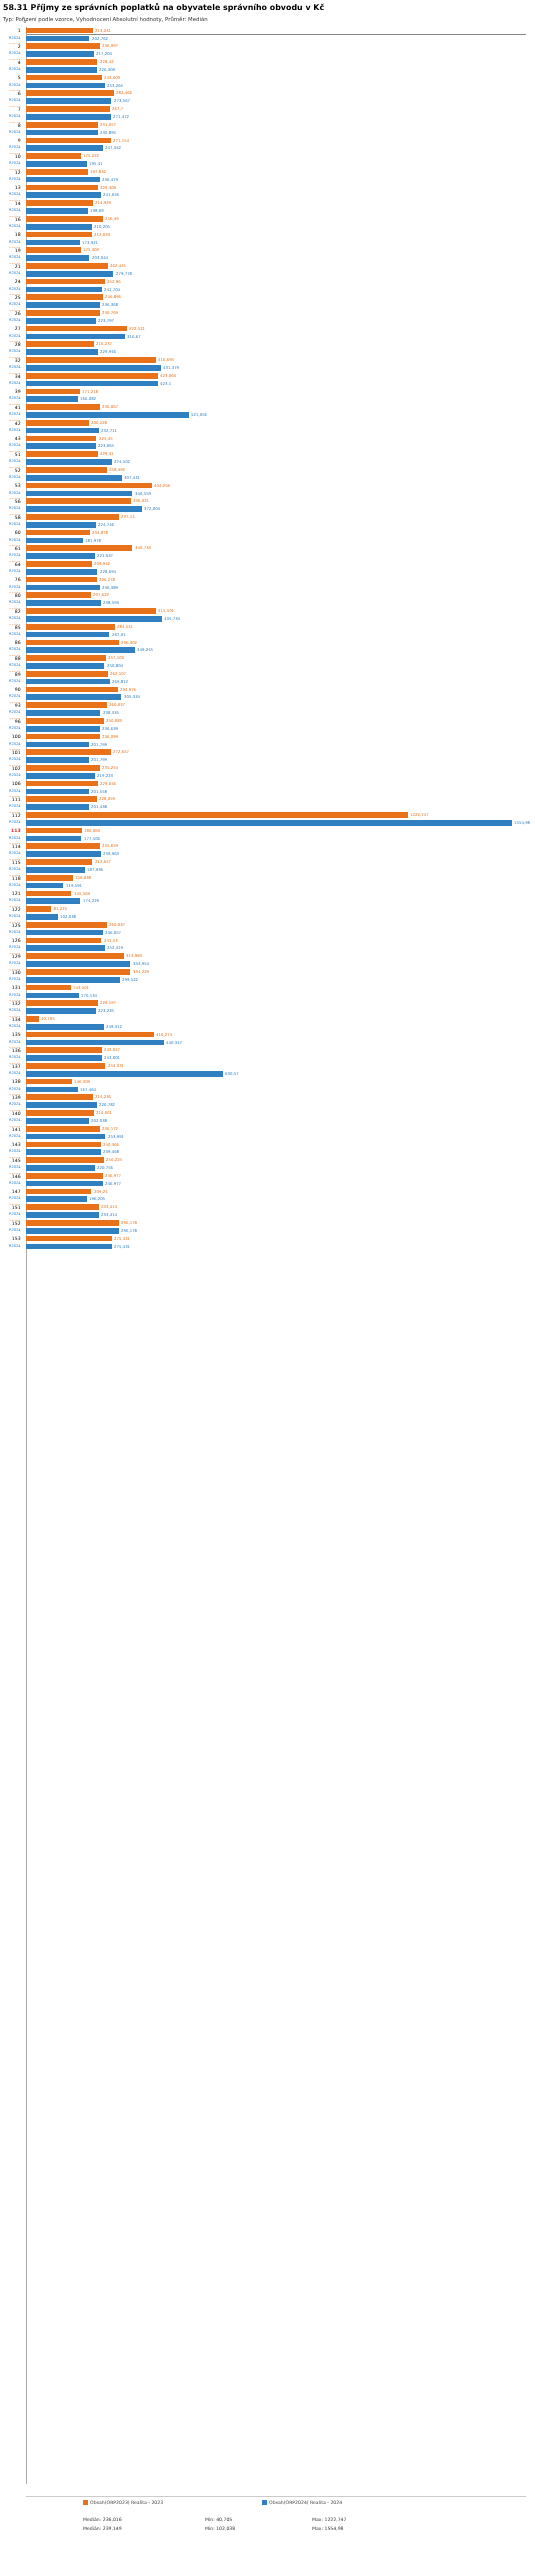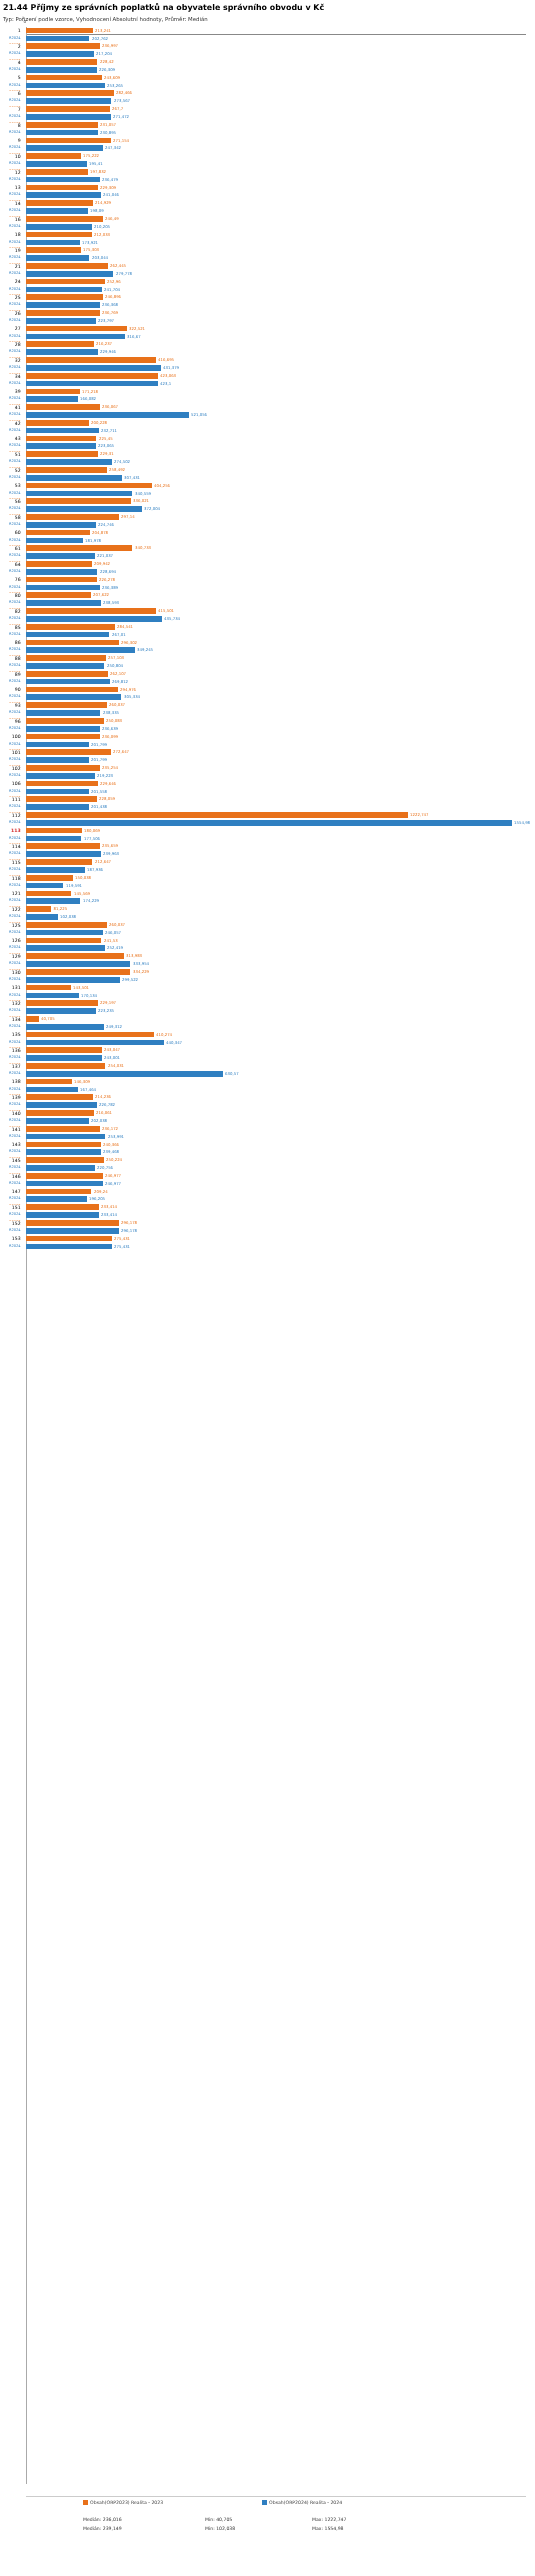--- a/index.html
+++ b/index.html
@@ -28,21 +28,21 @@
   .legend .sw2024{background:#2f7fc1;}
   .stats{position:absolute;left:26px;top:2517px;width:500px;font-size:4.6px;color:#333;}
   .stats .col{position:absolute;}
   .sep{position:absolute;left:26px;top:2496px;width:500px;height:0.7px;background:#cccccc;}
 </style>
 </head>
 <body>
 
 <div id="page">
 
-  <div class="title">21.44 Příjmy ze správních poplatků na obyvatele správního obvodu v Kč</div>
+  <div class="title">58.31 Příjmy ze správních poplatků na obyvatele správního obvodu v Kč</div>
   <div class="subtitle">Typ: Pořizení podle vzorce, Vyhodnocení Absolutní hodnoty, Průměr: Medián</div>
 
   <div class="axis-top"></div>
   <div class="tick0">0</div>
   <div class="axis-zero"></div>
 
   <div class="plot" id="plot">
       <div class="grp" style="height: 15.7px;">
         <div class="catlabel" style="left: -24px; top: 1.4px; z-index: 2; background: rgb(255, 255, 255);">1</div>
         <div class="row">

